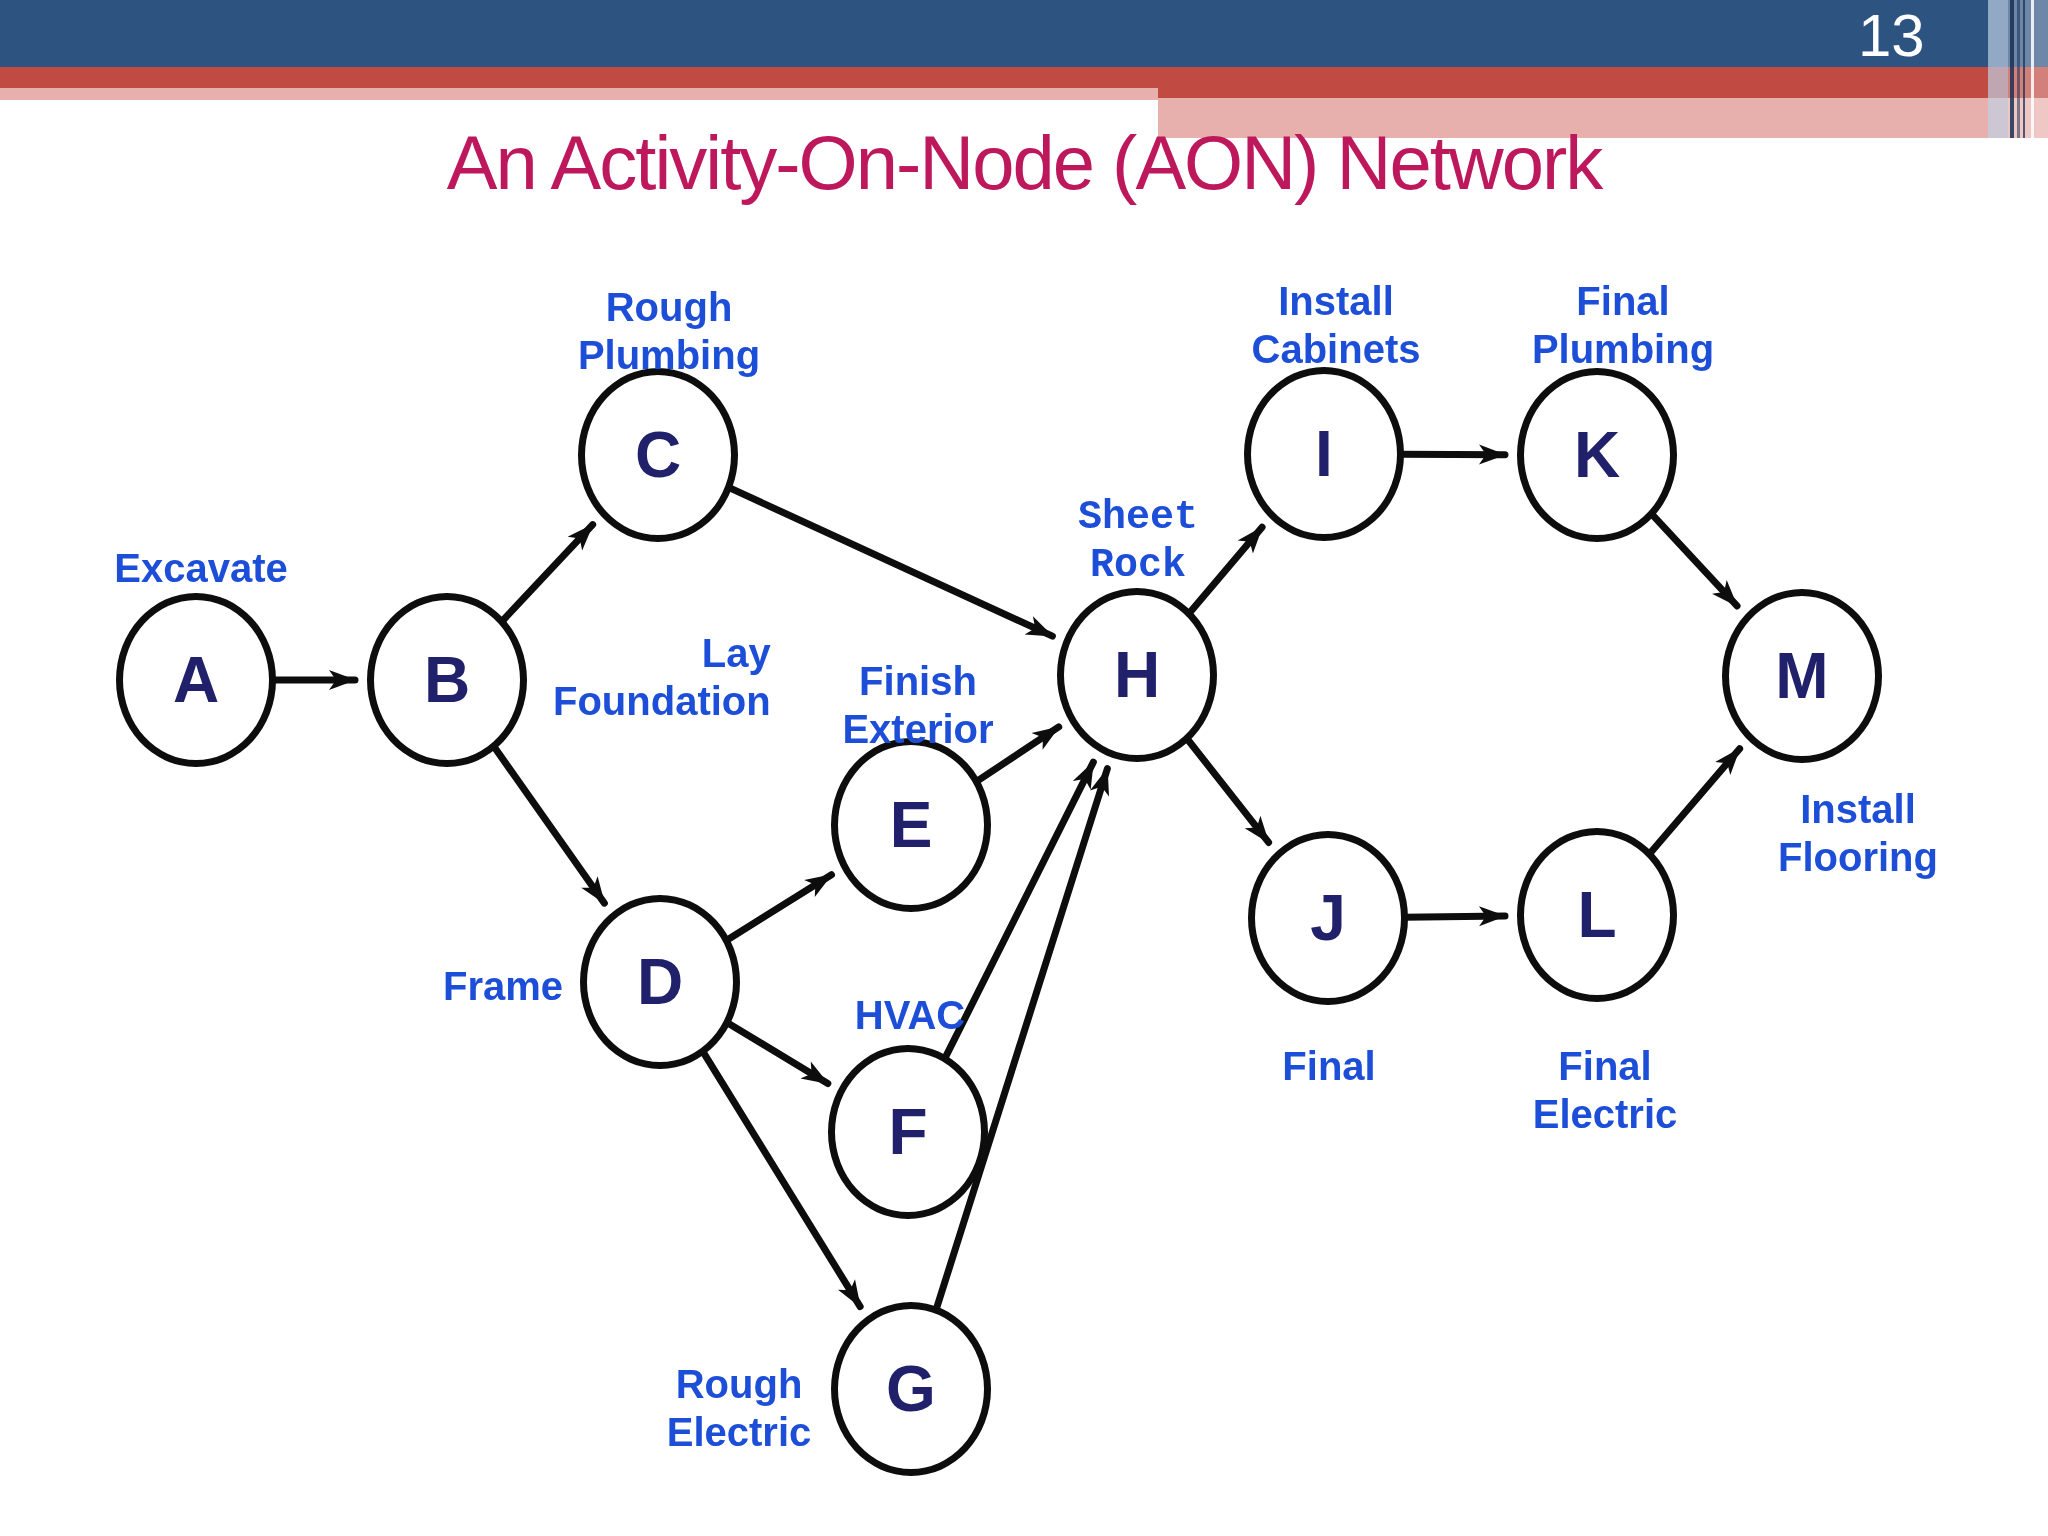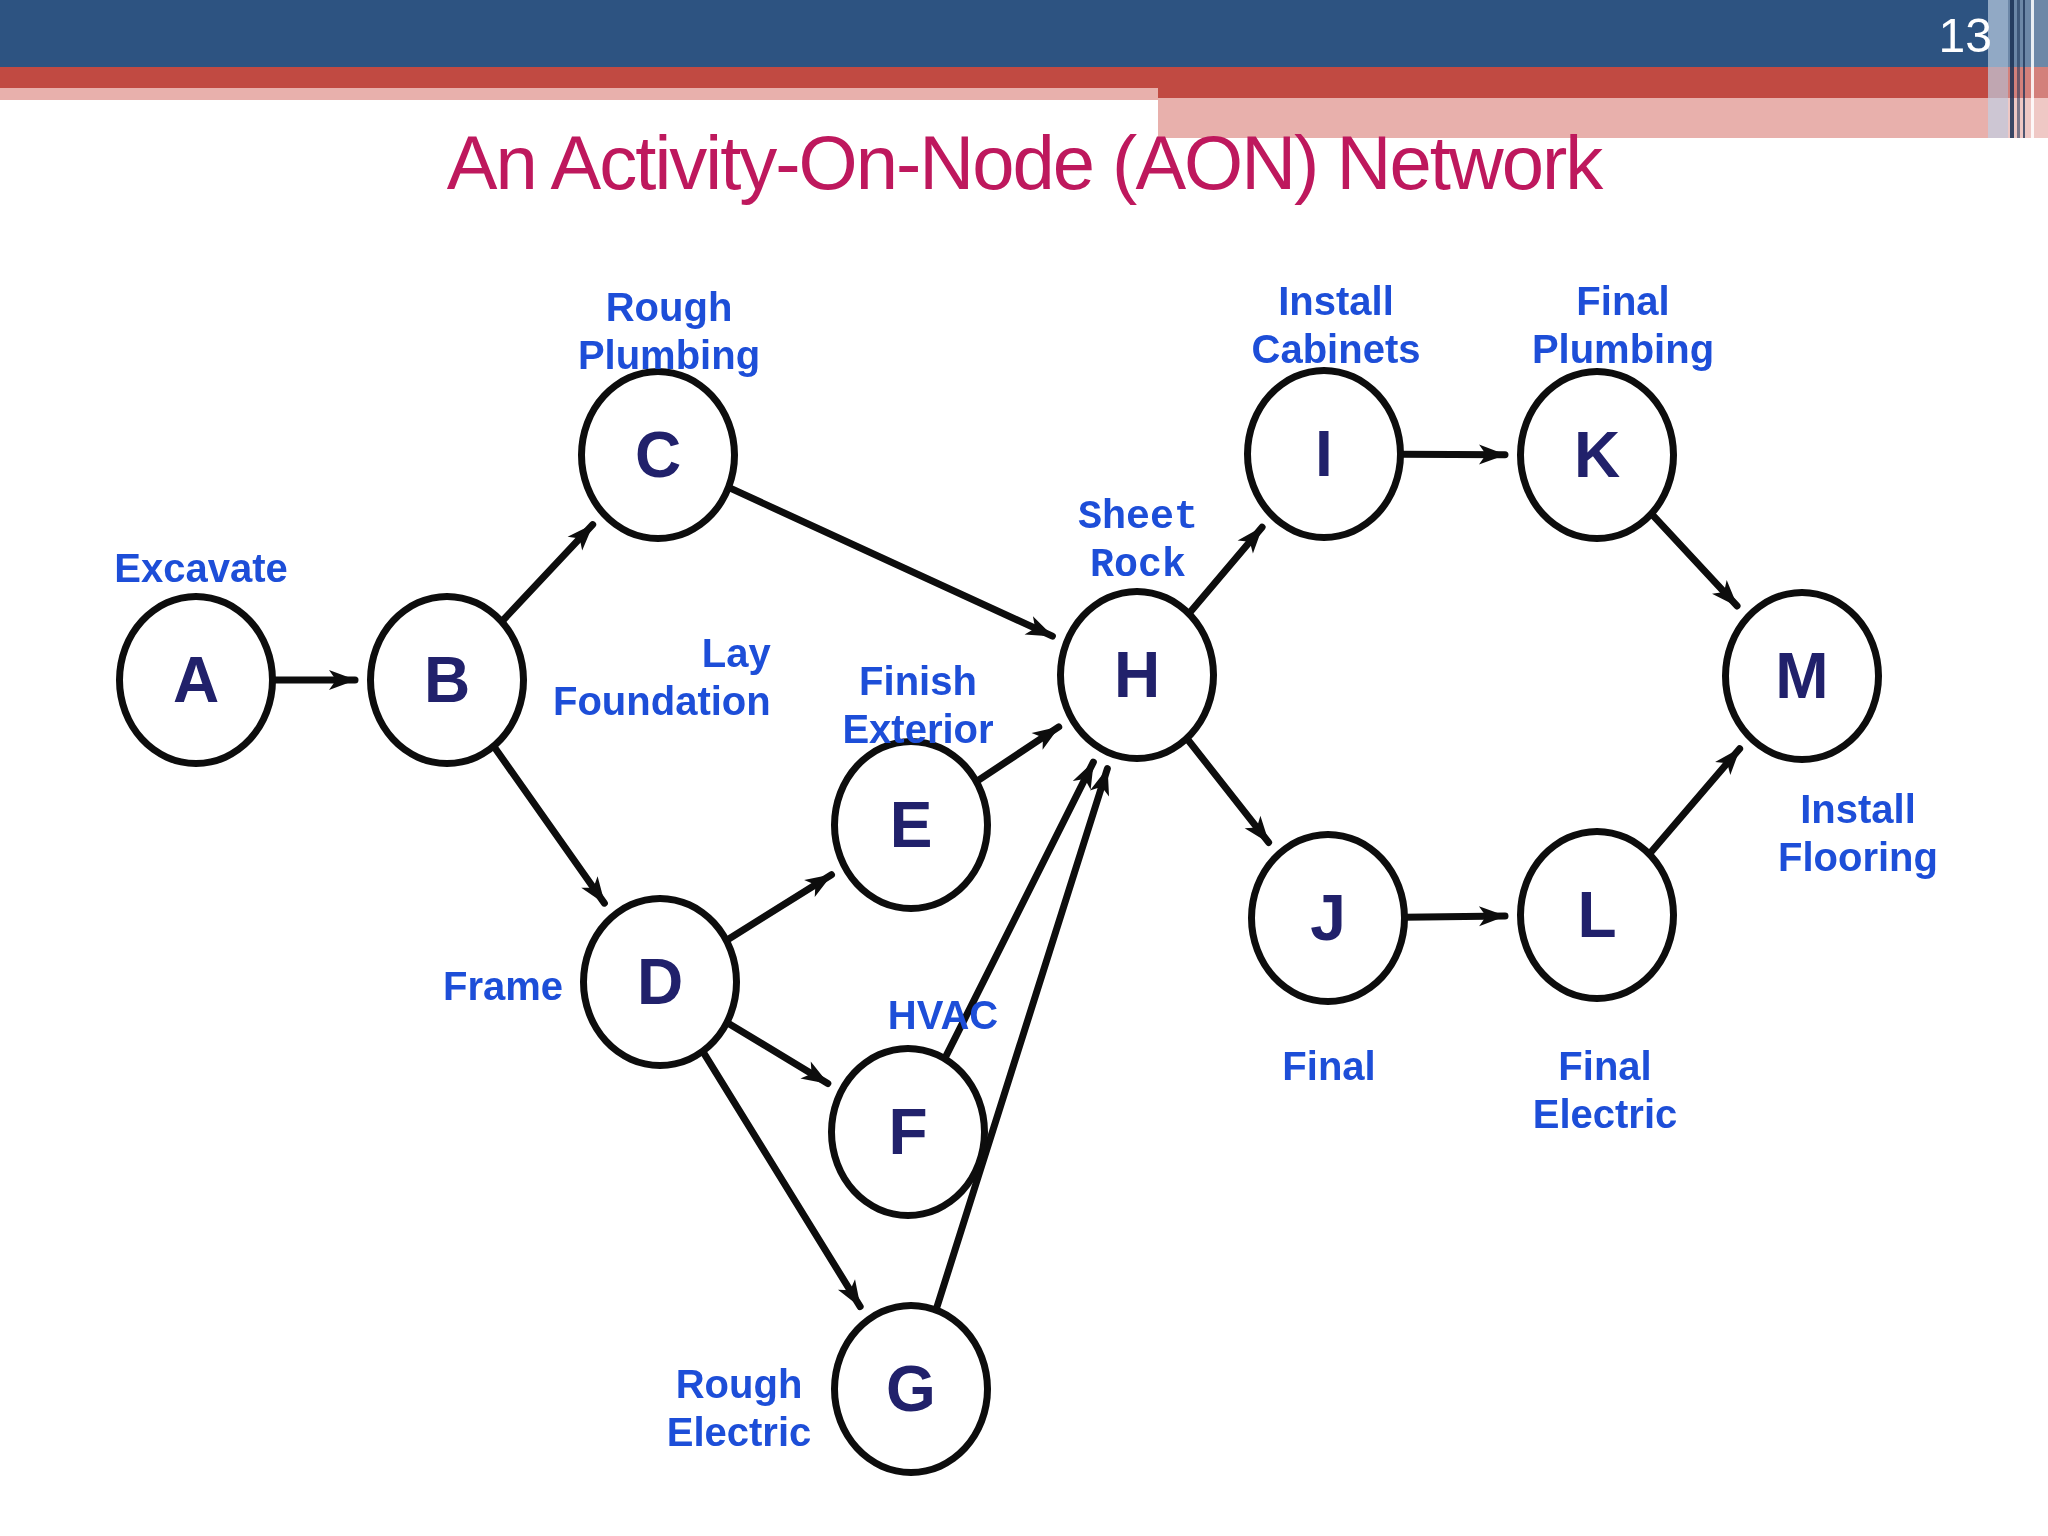--- a/index.html
+++ b/index.html
@@ -13,22 +13,22 @@
   .band-pink-left{position:absolute;left:0;top:88px;width:1158px;height:12px;background:#e8b0ac;}
   .band-red-right{position:absolute;left:1158px;top:67px;width:890px;height:31px;background:#c14a42;}
   .band-pink-right{position:absolute;left:1158px;top:98px;width:890px;height:40px;background:#e8b0ac;}
   .corner-stripes{position:absolute;left:1988px;top:0;width:60px;height:138px;background:rgba(255,255,255,0.30);}
   .stripe{position:absolute;top:0;height:138px;}
   .stripe.s1{left:0;width:20px;background:rgba(176,196,222,0.55);}
   .stripe.s2{left:22px;width:4px;background:rgba(26,48,84,0.85);}
   .stripe.s3{left:29px;width:3px;background:rgba(26,48,84,0.55);}
   .stripe.s4{left:35px;width:2px;background:rgba(26,48,84,0.75);}
   .stripe.s5{left:43px;width:3px;background:rgba(255,255,255,0.85);}
-  .page-number{position:absolute;left:1936px;top:10px;width:56px;
-               font-size:48px;line-height:52px;color:#ffffff;text-align:right;}
+  .page-number{position:absolute;left:1858px;top:10px;width:56px;
+               font-size:60px;line-height:52px;color:#ffffff;text-align:left;}
 
   
   .slide-title{position:absolute;top:120px;left:50%;transform:translateX(-50%);
                white-space:nowrap;font-size:76px;line-height:86px;letter-spacing:-2px;
                color:#be185d;}
 
   
   .edges-svg{position:absolute;left:0;top:0;width:2048px;height:1536px;}
   .edges-svg line{stroke:#0d0d0d;stroke-width:7;stroke-linecap:round;}
   .node{position:absolute;box-sizing:border-box;border:7px solid #0d0d0d;border-radius:50%;
@@ -128,21 +128,21 @@
 
   <div>
       <div class="activity-label" style="left: 201px; top: 544px;">Excavate</div>
       <div class="activity-label left" style="left: 553px; top: 629px;">Lay
 Foundation</div>
       <div class="activity-label" style="left: 669px; top: 283px;">Rough
 Plumbing</div>
       <div class="activity-label" style="left: 503px; top: 962px;">Frame</div>
       <div class="activity-label" style="left: 918px; top: 657px; text-align: center;">Finish
 Exterior</div>
-      <div class="activity-label" style="left: 910px; top: 991px; margin-left: 33px;">HVAC</div>
+      <div class="activity-label" style="left: 910px; top: 991px;">HVAC</div>
       <div class="activity-label" style="left: 739px; top: 1360px;">Rough
 Electric</div>
       <div class="activity-label" style="left: 1138px; top: 494px; font-family: Liberation Mono, monospace;">Sheet
 Rock</div>
       <div class="activity-label" style="left: 1336px; top: 277px;">Install
 Cabinets</div>
       <div class="activity-label" style="left: 1329px; top: 1042px;">Final</div>
       <div class="activity-label" style="left: 1623px; top: 277px;">Final
 Plumbing</div>
       <div class="activity-label" style="left: 1605px; top: 1042px;">Final

